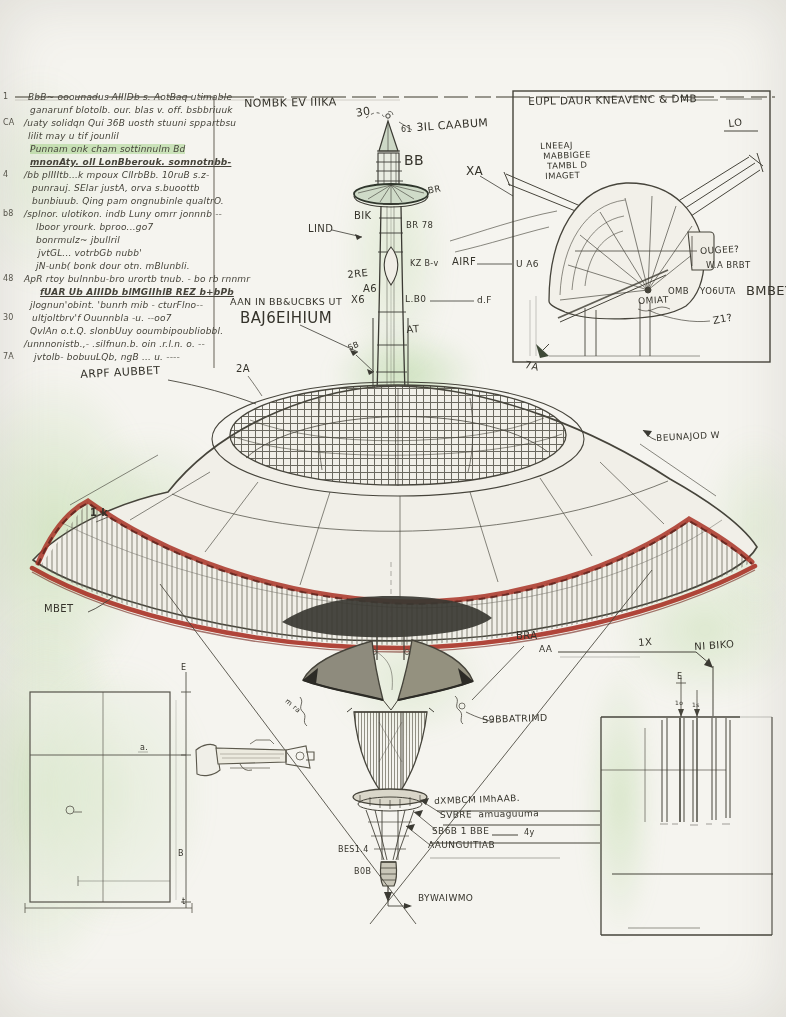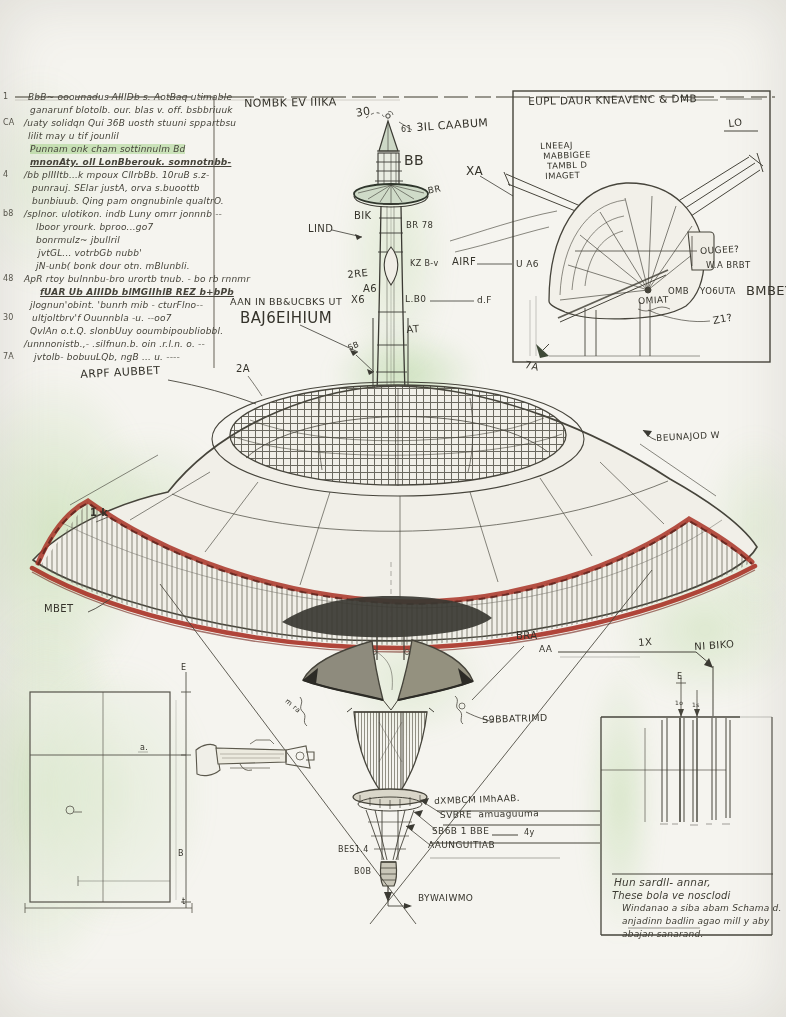--- a/index.html
+++ b/index.html
@@ -416,21 +416,14 @@
       <div class="lbl" style="left: 677px; top: 673px; font-size: 8px;">E</div>
       <div class="lbl" style="left: 675px; top: 700px; font-size: 6px;">1o</div>
       <div class="lbl" style="left: 692px; top: 702px; font-size: 6px;">1s</div>
       <div class="lbl" style="left: 140px; top: 744px; font-size: 8px;">a.</div>
       <div class="lbl" style="left: 181px; top: 664px; font-size: 8px;">E</div>
       <div class="lbl" style="left: 178px; top: 850px; font-size: 8px;">B</div>
       <div class="lbl" style="left: 182px; top: 898px; font-size: 8px;">t</div>
       <div class="lbl" style="left: 288px; top: 698px; font-size: 7px; transform: rotate(40deg);">m ra</div>
     </div>
 
-  <div id="footnote">
-      <div class="fline" style="margin-left: 2px; font-size: 10.5px;">Hun sardll- annar,</div>
-      <div class="fline" style="margin-left: 0px; font-size: 10px;">These bola ve nosclodi</div>
-      <div class="fline" style="margin-left: 10px; font-size: 9px;">Windanao a siba abam Schama d.</div>
-      <div class="fline" style="margin-left: 10px; font-size: 9px;">anjadinn badlin agao mill y aby</div>
-      <div class="fline" style="margin-left: 10px; font-size: 9px;">abajan  sanarand.</div>
-    </div>
 
 </div>
 
 </body></html>

